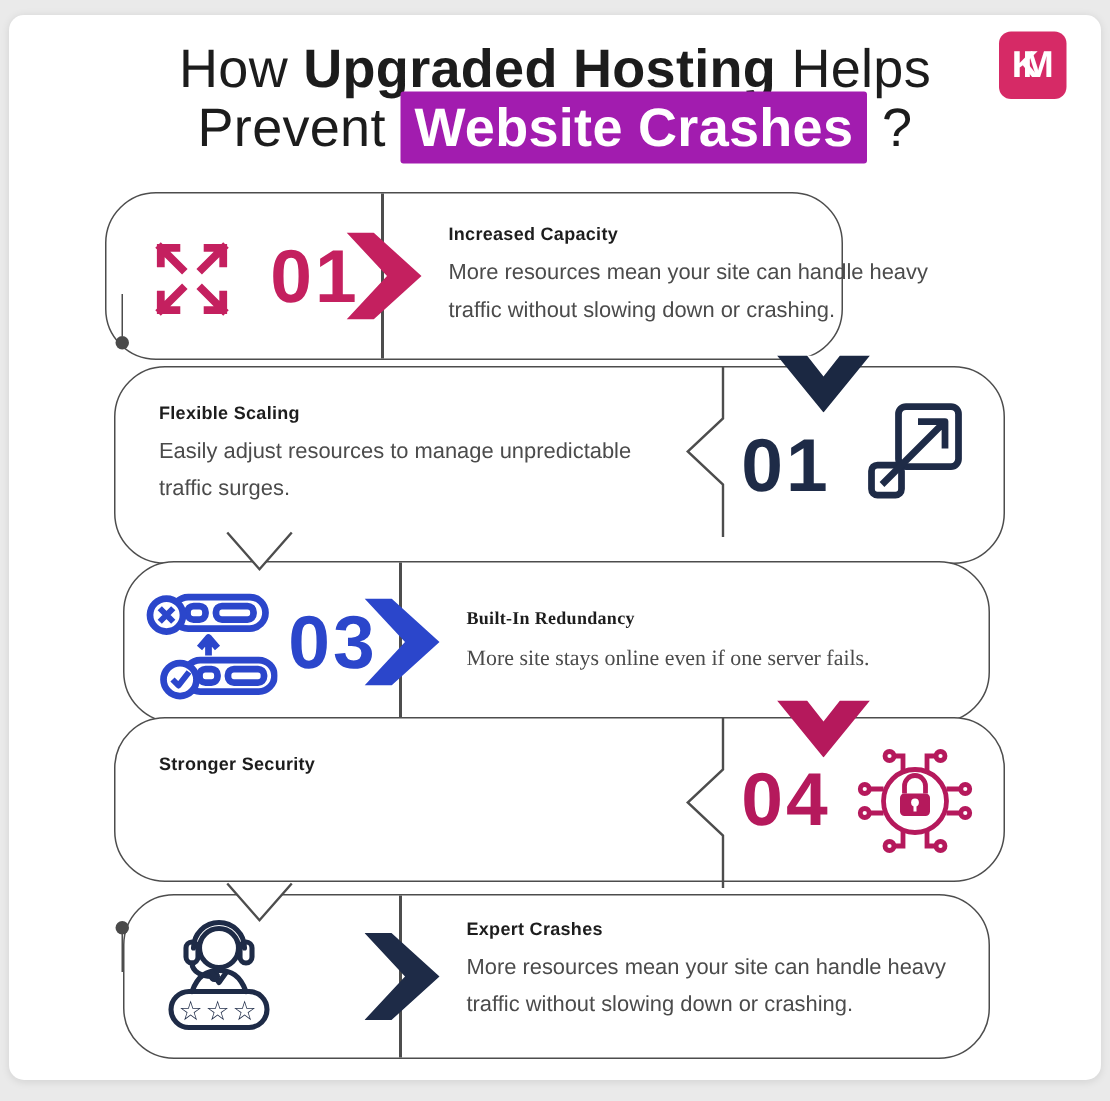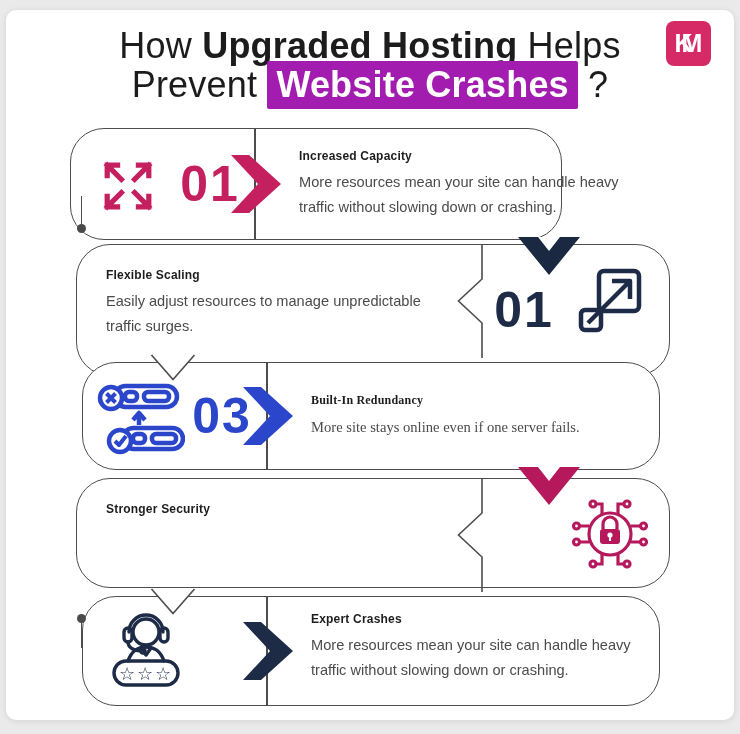--- a/index.html
+++ b/index.html
@@ -34,21 +34,21 @@
   }
   .logo .lm{margin-left:-11px;}
   
   .card{
     position:absolute;background:#fff;
     border:1.6px solid #4d4d4d;border-radius:34px;
     box-sizing:border-box;
   }
   .c1{left:70px;top:128px;width:492px;height:112px;}
   .c2{left:76px;top:244px;width:594px;height:132px;}
-  .c3{left:82px;top:362px;width:578px;height:108px;}
+  .c3{left:82px;top:374px;width:578px;height:108px;}
   .c4{left:76px;top:478px;width:594px;height:110px;}
   .c5{left:82px;top:596px;width:578px;height:110px;}
   .divider{position:absolute;left:183px;top:0;bottom:0;width:1.6px;background:#4d4d4d;}
   .notchline{position:absolute;left:376px;top:-1px;}
   .num{
     position:absolute;top:50%;transform:translateY(-50%);
     font-size:50px;font-weight:700;letter-spacing:2px;color:currentColor;
   }
   .odd .num{left:96px;width:86px;text-align:center;}
   .even .num{left:404px;width:86px;text-align:center;}
@@ -150,20 +150,21 @@
     </div>
   </section>
 
   <section class="card even c4" style="color: rgb(181, 25, 92);">
     <svg class="notchline" width="31" height="114" viewBox="0 0 31 114">
       <polyline points="29,0 29,35 5.5,57 29,79 29,114" fill="none" stroke="#4d4d4d" stroke-width="1.6"></polyline>
     </svg>
     <div class="content">
       <h3>Stronger Security</h3>
     </div>
+    <div class="num">04</div>
     <div class="icon" style="left:492px;top:14px;">
       <svg width="82" height="82" viewBox="0 0 82 82" fill="none" stroke="currentColor" stroke-width="3.2">
         <circle cx="41" cy="41" r="21"></circle>
         <path d="M34,36 v-5 a7,7 0 0 1 14,0 v5"></path>
         <rect x="31" y="36" width="20" height="15" rx="3" fill="currentColor" stroke="none"></rect>
         <circle cx="41" cy="42" r="2.6" fill="#ffffff" stroke="none"></circle>
         <rect x="40" y="43.5" width="2" height="4.5" fill="#ffffff" stroke="none"></rect>
         <path d="M20,33 H10 M20,49 H10 M62,33 H72 M62,49 H72"></path>
         <circle cx="7.5" cy="33" r="3"></circle>
           <circle cx="7.5" cy="49" r="3"></circle>

